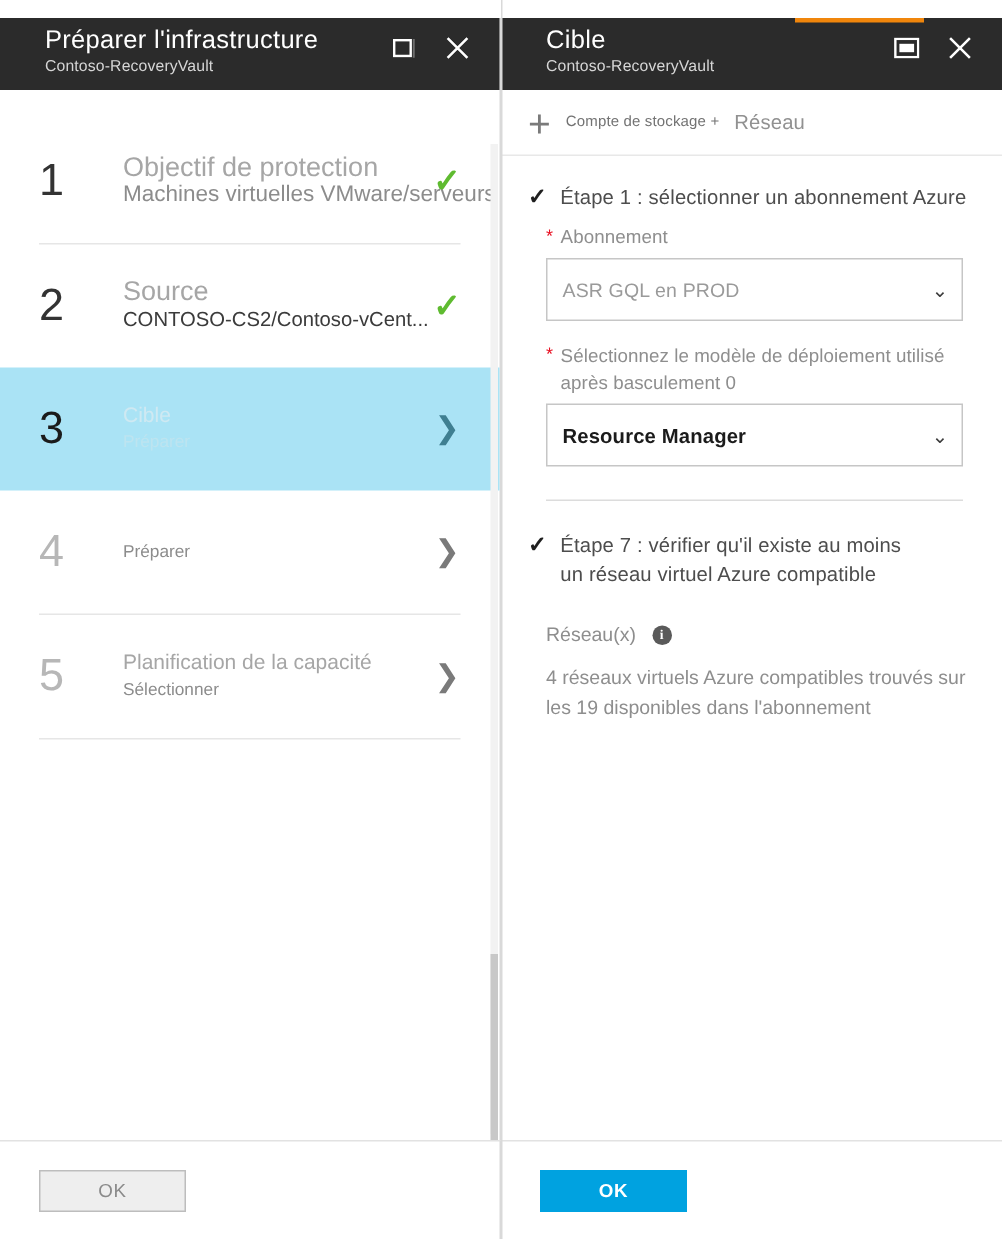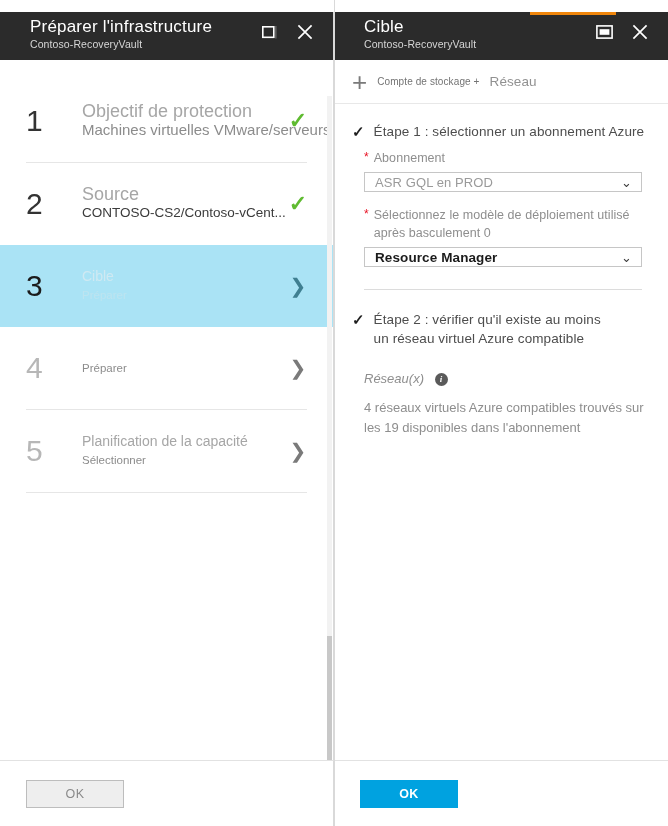--- a/index.html
+++ b/index.html
@@ -88,37 +88,37 @@
 
   .field { padding: 8px 26px 0 30px; }
   .field-label {
     font-size: 12.5px; color: #8e8e8e; line-height: 18px; letter-spacing: .05px;
     display: flex; align-items: flex-start; gap: 5px;
   }
   .req { color: #e81123; font-size: 12px; line-height: 16px; flex: none; }
   .field-label .ltext { white-space: nowrap; }
   .field-label .ltext.wrap { white-space: normal; }
   .select-box {
-    margin-top: 5px; height: 20px; border: 1px solid #c6c6c6; background: #fff;
+    margin-top: 5px; height: 42px; border: 1px solid #c6c6c6; background: #fff;
     display: flex; align-items: center; justify-content: space-between;
     padding: 0 9px 0 10px; cursor: pointer; text-align: right;
   }
   .select-val { font-size: 13px; color: #9a9a9a; letter-spacing: .1px; }
   .select-val.dark { color: #1b1b1b; font-weight: 600; font-size: 13.5px; }
   .caret { font-size: 13px; color: #3c3c3c; line-height: 1; }
 
   .hr { height: 1px; background: #dcdcdc; margin: 22px 26px 0 30px; }
 
   .info-dot {
     display: inline-flex; width: 13px; height: 13px; border-radius: 50%;
     background: #5a5a5a; color: #fff; font-size: 9px; font-weight: 700;
     align-items: center; justify-content: center; vertical-align: middle;
     margin-left: 7px; line-height: 1; font-family: "Liberation Serif", serif;
   }
-  .net-label { font-size: 13px; color: #8e8e8e; padding: 0 26px 0 30px; line-height: 18px; font-style: italic; }
+  .net-label { font-size: 13px; color: #8e8e8e; padding: 0 26px 0 30px; line-height: 18px; }
   .net-desc { font-size: 13px; color: #8e8e8e; padding: 10px 18px 0 30px; line-height: 20px; }
 
   
   .scrollbar {
     position: absolute; left: 327px; top: 96px; width: 5px; height: 660px;
     background: #f2f2f2;
   }
   .scroll-thumb {
     position: absolute; left: 327px; top: 636px; width: 5px; height: 168px;
     background: #c8c8c8;
@@ -292,21 +292,21 @@
           <span class="select-val dark">Resource Manager</span>
           <span class="caret">⌄</span>
         </div>
       </div>
 
       <div class="hr"></div>
 
       <div class="sec-head" style="margin-top:20px;">
         <span class="sec-check">✓</span>
         <span class="sec-title wrap">
-          <span>Étape 2 : vérifier qu'il existe au moins</span><br>
+          <span>Étape 7 : vérifier qu'il existe au moins</span><br>
           <span>un réseau virtuel Azure compatible</span>
         </span>
       </div>
 
       <div class="net-label" style="margin-top:22px;">
         <span>Réseau(x)</span>
         <span class="info-dot">i</span>
       </div>
 
       <div class="net-desc">4 réseaux virtuels Azure compatibles trouvés sur les 19 disponibles dans l'abonnement</div>

